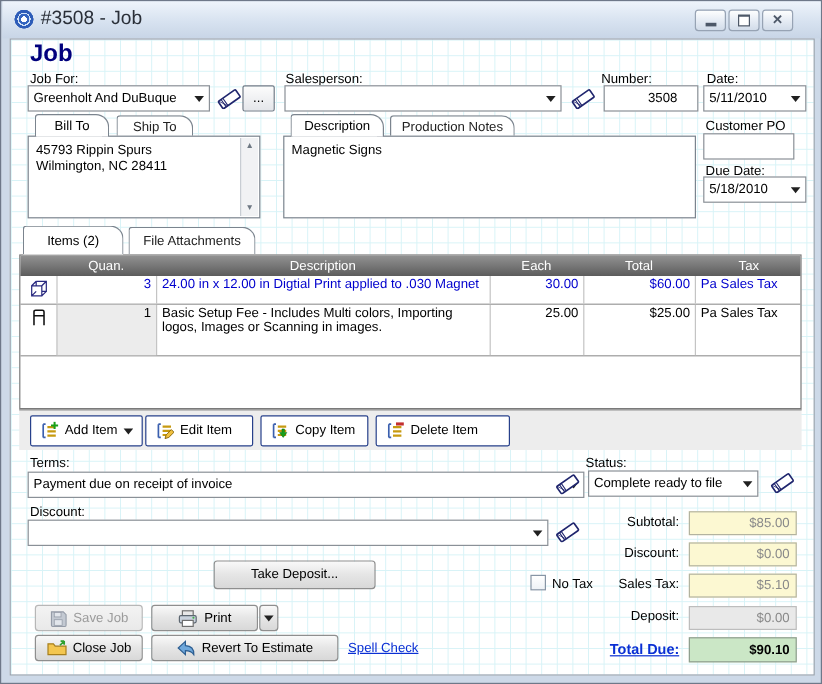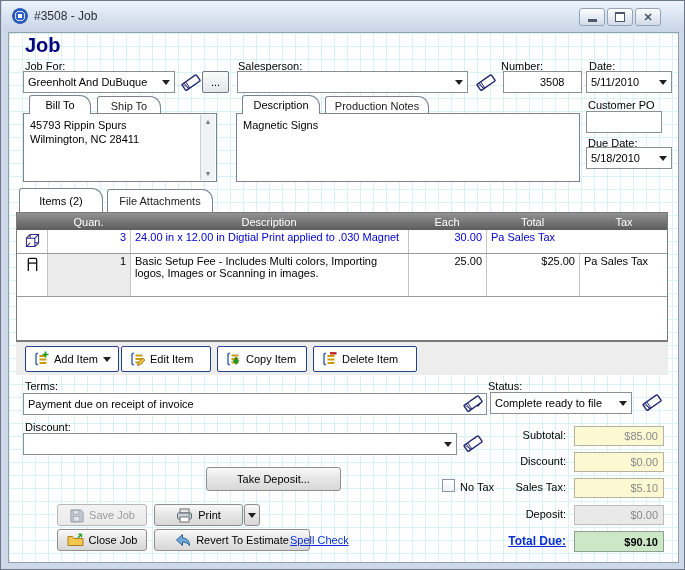--- a/index.html
+++ b/index.html
@@ -2,21 +2,21 @@
 <html><head>
 <meta charset="utf-8">
 <style>
   html,body{margin:0;padding:0;background:#f0f0f0;font-family:"Liberation Sans",sans-serif;}
   .win{position:relative;width:685px;height:570px;background:#cdd9e8;border:1px solid #6e7889;box-sizing:border-box;overflow:hidden;}
   
   .titlebar{position:absolute;left:1px;top:0;width:683px;height:31px;
     background:linear-gradient(#eef4fb,#d7e2f0 55%,#c8d5e6);}
   .appicon{position:absolute;left:10px;top:7px;width:16px;height:16px;border-radius:50%;
     background:radial-gradient(circle at 50% 50%, #ffffff 0 2.5px, #3465c0 2.5px 4.5px, #cfe0f5 4.5px 5.5px, #2d5cb8 5.5px 8px, rgba(0,0,0,0) 8px);}
-  .wintitle{position:absolute;left:32px;top:0;height:31px;line-height:30px;font-size:12px;color:#2a2f38;}
+  .wintitle{position:absolute;left:32px;top:0;height:31px;line-height:30px;font-size:16px;color:#2a2f38;}
   .capbtn{position:absolute;top:7px;width:26px;height:18px;border:1px solid #97a3b4;border-radius:3px;
     background:linear-gradient(#fdfefe,#e7edf5 48%,#d2dce9);display:flex;align-items:center;justify-content:center;box-sizing:border-box;}
   .glyph-min{width:9px;height:3px;background:#4d5868;margin-top:6px;}
   .glyph-max{width:8px;height:7px;border:1px solid #4d5868;border-top:2px solid #4d5868;background:#fff;}
   .glyph-close{font-size:11px;font-weight:bold;color:#4d5868;line-height:1;}
   
   .content{position:absolute;left:7px;top:31px;width:669px;height:529px;border:1px solid #95a0ad;background-color:#ffffff;
     background-image:linear-gradient(to right,#d8f3f7 1px,rgba(0,0,0,0) 1px),linear-gradient(to bottom,#d8f3f7 1px,rgba(0,0,0,0) 1px);
     background-size:13px 13px;overflow:hidden;box-sizing:content-box;}
   .content *{box-sizing:border-box;}
@@ -54,21 +54,21 @@
     display:flex;align-items:center;gap:5px;font-size:11px;padding:0 7px;z-index:2;}
   .caret{width:0;height:0;border-left:4px solid rgba(0,0,0,0);border-right:4px solid rgba(0,0,0,0);border-top:5px solid #202020;}
   
   .moneyfield{position:absolute;left:565px;width:90px;height:20px;border:1px solid #b3b3a0;background:#fcf8d2;
     font-size:11px;color:#8a8a8a;display:flex;align-items:center;justify-content:flex-end;padding:0 5px;}
   .moneyfield.gray{background:#e9e9e9;border-color:#bdbdbd;}
   .moneyfield.green{background:#cbe7c6;border-color:#8f9f8f;color:#000;font-weight:bold;}
   .rlabel{position:absolute;left:430px;width:127px;font-size:11px;text-align:right;}
   .winbtn{position:absolute;height:22px;border:1px solid #8e8e8e;border-radius:3px;
     background:linear-gradient(#f9f9f9,#e6e6e6 48%,#d8d8d8);font-size:11px;color:#000;
-    display:flex;align-items:center;justify-content:center;gap:5px;margin-left:28px;}
+    display:flex;align-items:center;justify-content:center;gap:5px;}
   .winbtn.disabled{color:#9b9b9b;background:linear-gradient(#f3f3f3,#e9e9e9);border-color:#b7b7b7;}
   .link{position:absolute;font-size:11px;color:#0a2fd4;text-decoration:underline;white-space:nowrap;}
   .cb{position:absolute;width:13px;height:13px;border:1px solid #8795a5;background:linear-gradient(#fff,#eef2f6);}
   .hiddefs{position:absolute;width:0;height:0;overflow:hidden;}
 </style>
 </head>
 <body>
 
 <svg class="hiddefs" xmlns="http://www.w3.org/2000/svg">
   <symbol id="sym-tag" viewBox="0 0 21 17">
@@ -230,20 +230,21 @@
       </div>
       <div class="trow row-hl" style="min-height:24px;">
         <div>
             <svg width="15" height="15">
               <use href="#sym-cube"></use>
             </svg>
           </div>
         <div class="c-num">3</div>
         <div>24.00 in x 12.00 in Digtial Print applied to .030 Magnet</div>
         <div class="c-num">30.00</div>
+        <div class="c-num">$60.00</div>
         <div>Pa Sales Tax</div>
       </div>
       <div class="trow" style="min-height:43px;">
         <div>
             <svg width="13" height="15">
               <use href="#sym-bench"></use>
             </svg>
           </div>
         <div class="c-num cell-gray">1</div>
         <div>Basic Setup Fee - Includes Multi colors, Importing logos, Images or Scanning in images.</div>
@@ -266,21 +267,21 @@
           <use href="#sym-list-edit"></use>
         </svg>
       <span>Edit Item</span>
     </div>
     <div class="itembtn" style="left:208px;width:90px;">
       <svg width="16" height="16">
           <use href="#sym-list-copy"></use>
         </svg>
       <span>Copy Item</span>
     </div>
-    <div class="itembtn" style="left:304px;width:104px;">
+    <div class="itembtn" style="left:304px;width:112px;">
       <svg width="16" height="16">
           <use href="#sym-list-del"></use>
         </svg>
       <span>Delete Item</span>
     </div>
 
     <div class="lbl" style="left:16px;top:347px;">Terms:</div>
     <div class="combo" style="left:14px;top:360px;width:464px;height:22px;">
       <span>Payment due on receipt of invoice</span>
         <span class="arr"></span>

